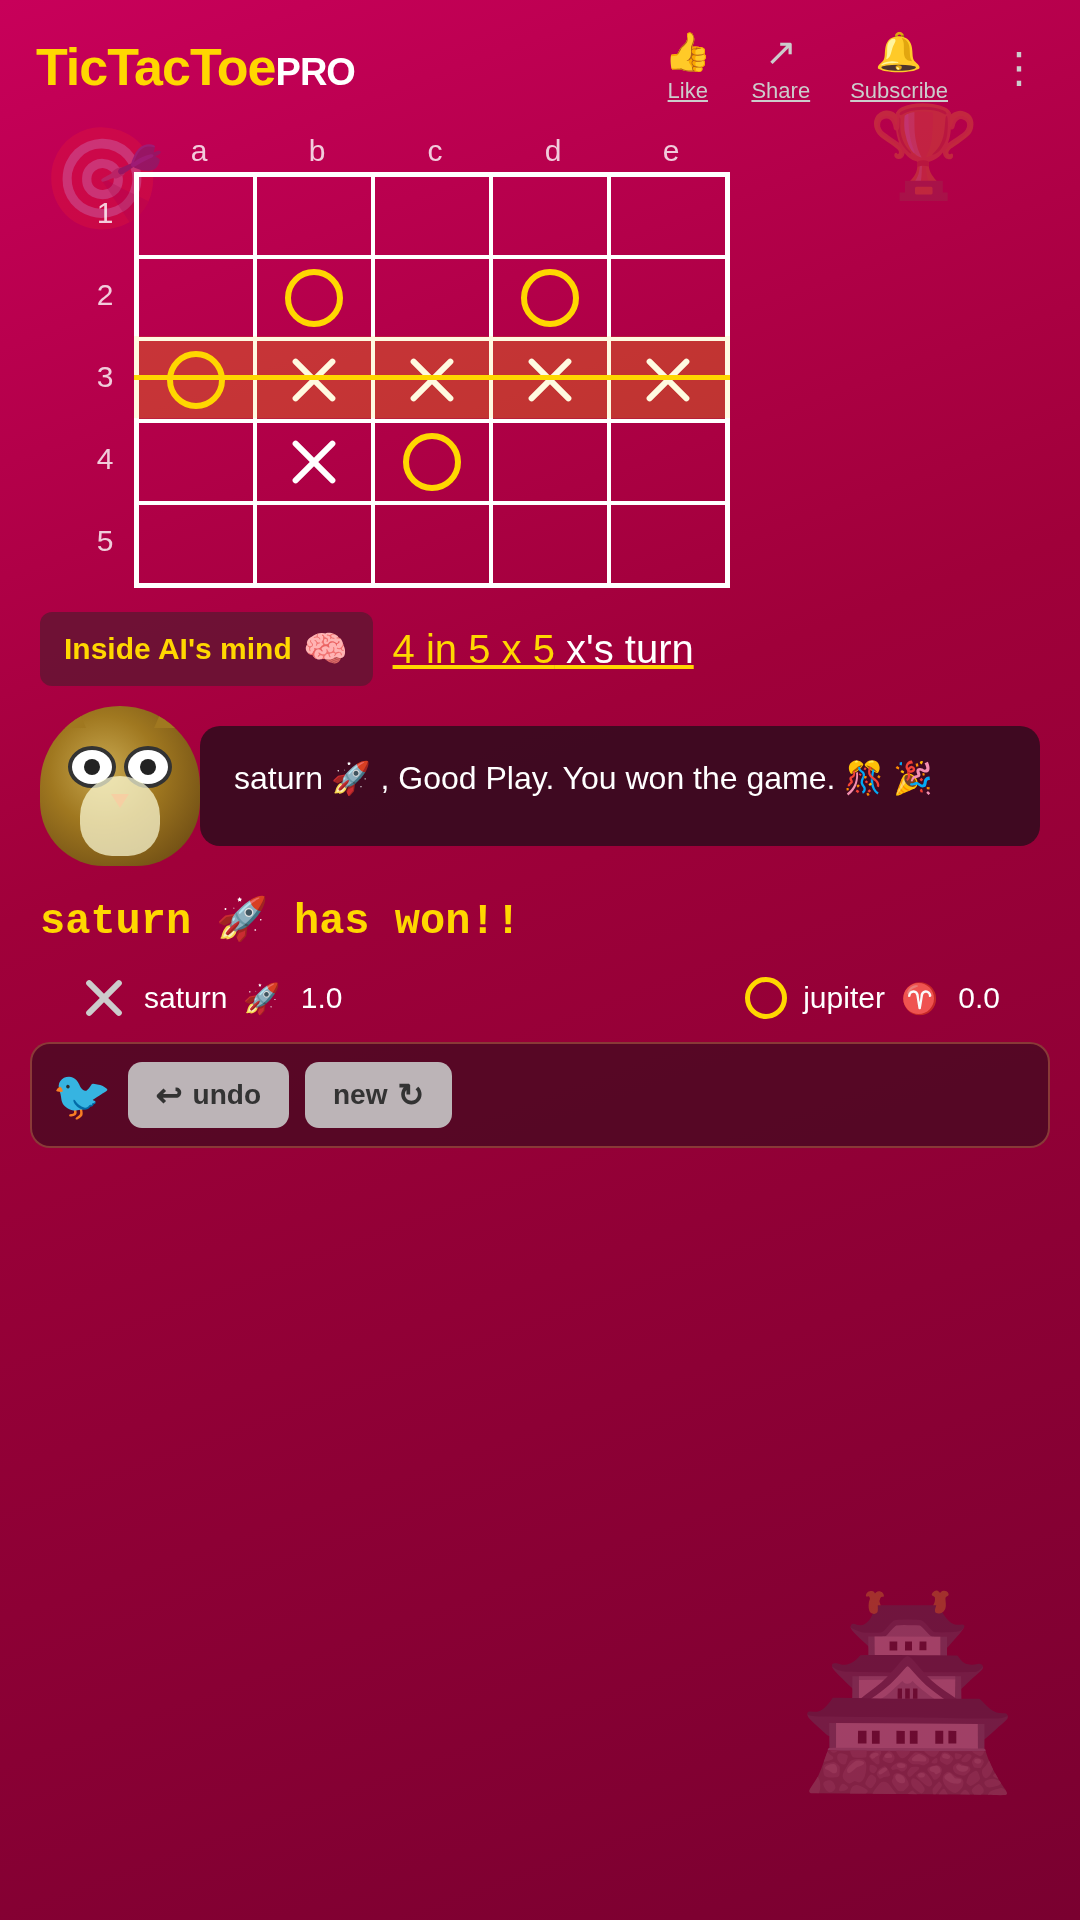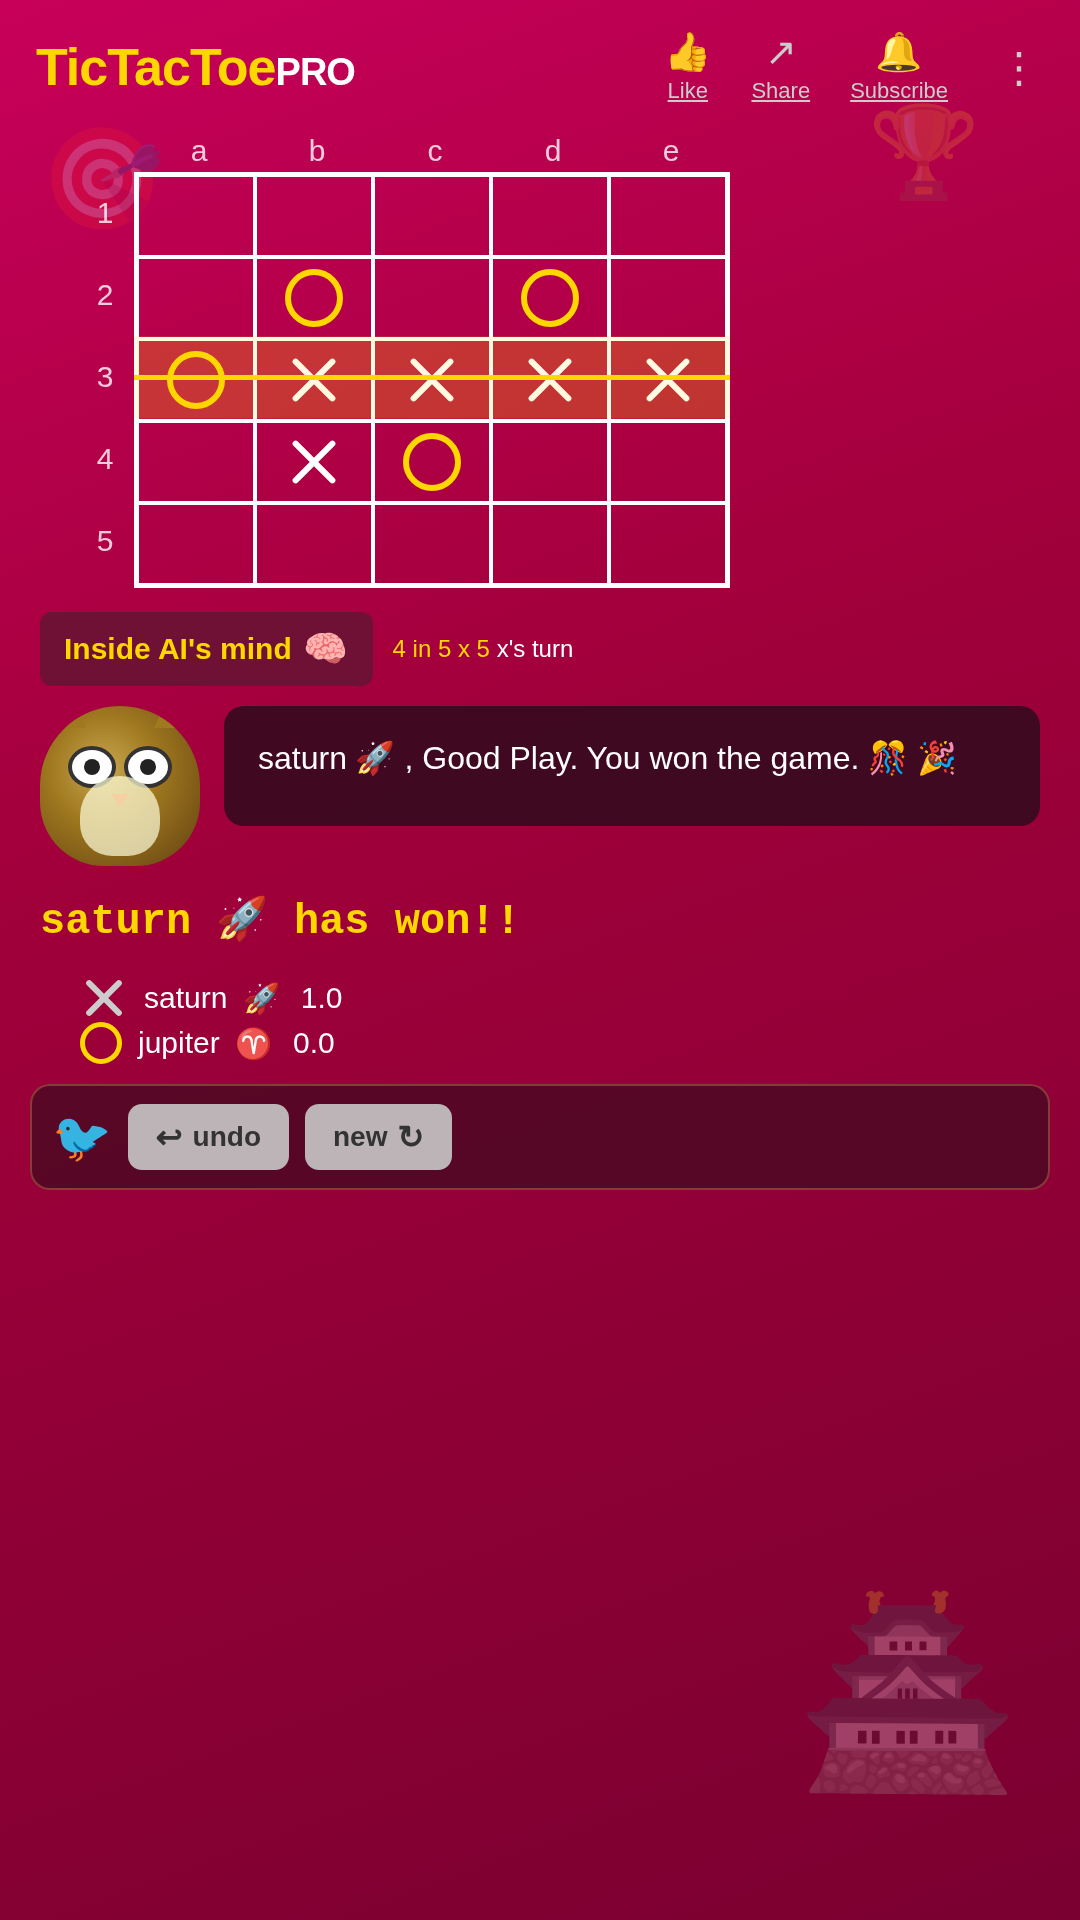--- a/index.html
+++ b/index.html
@@ -189,34 +189,34 @@
       font-size: 30px;
       font-weight: 600;
     }
 
     .brain-icon {
       font-size: 36px;
     }
 
     .turn-info {
       color: #FFD700;
-      font-size: 24px;
+      font-size: 40px;
       font-weight: 500;
+      text-decoration: underline;
     }
 
     .turn-info span.x-label { color: white; }
 
     
     #chat-area {
       position: relative;
       z-index: 10;
       margin: 20px 40px;
       display: flex;
-      align-items: flex-start;
-      gap: 24px;
+      align-items: center;
     }
 
     .owl-avatar {
       width: 160px;
       height: 160px;
       flex-shrink: 0;
       position: relative;
     }
 
     .owl-body {
@@ -323,24 +323,24 @@
       font-size: 42px;
       color: #FFD700;
       font-weight: 600;
     }
 
     
     #score-area {
       position: relative;
       z-index: 10;
       display: flex;
+      align-items: center;
       justify-content: space-between;
       margin: 20px 40px;
       padding: 0 40px;
-      flex-direction: column;
     }
 
     .score-item {
       display: flex;
       align-items: center;
       gap: 16px;
     }
 
     .score-symbol-x {
       width: 48px;

